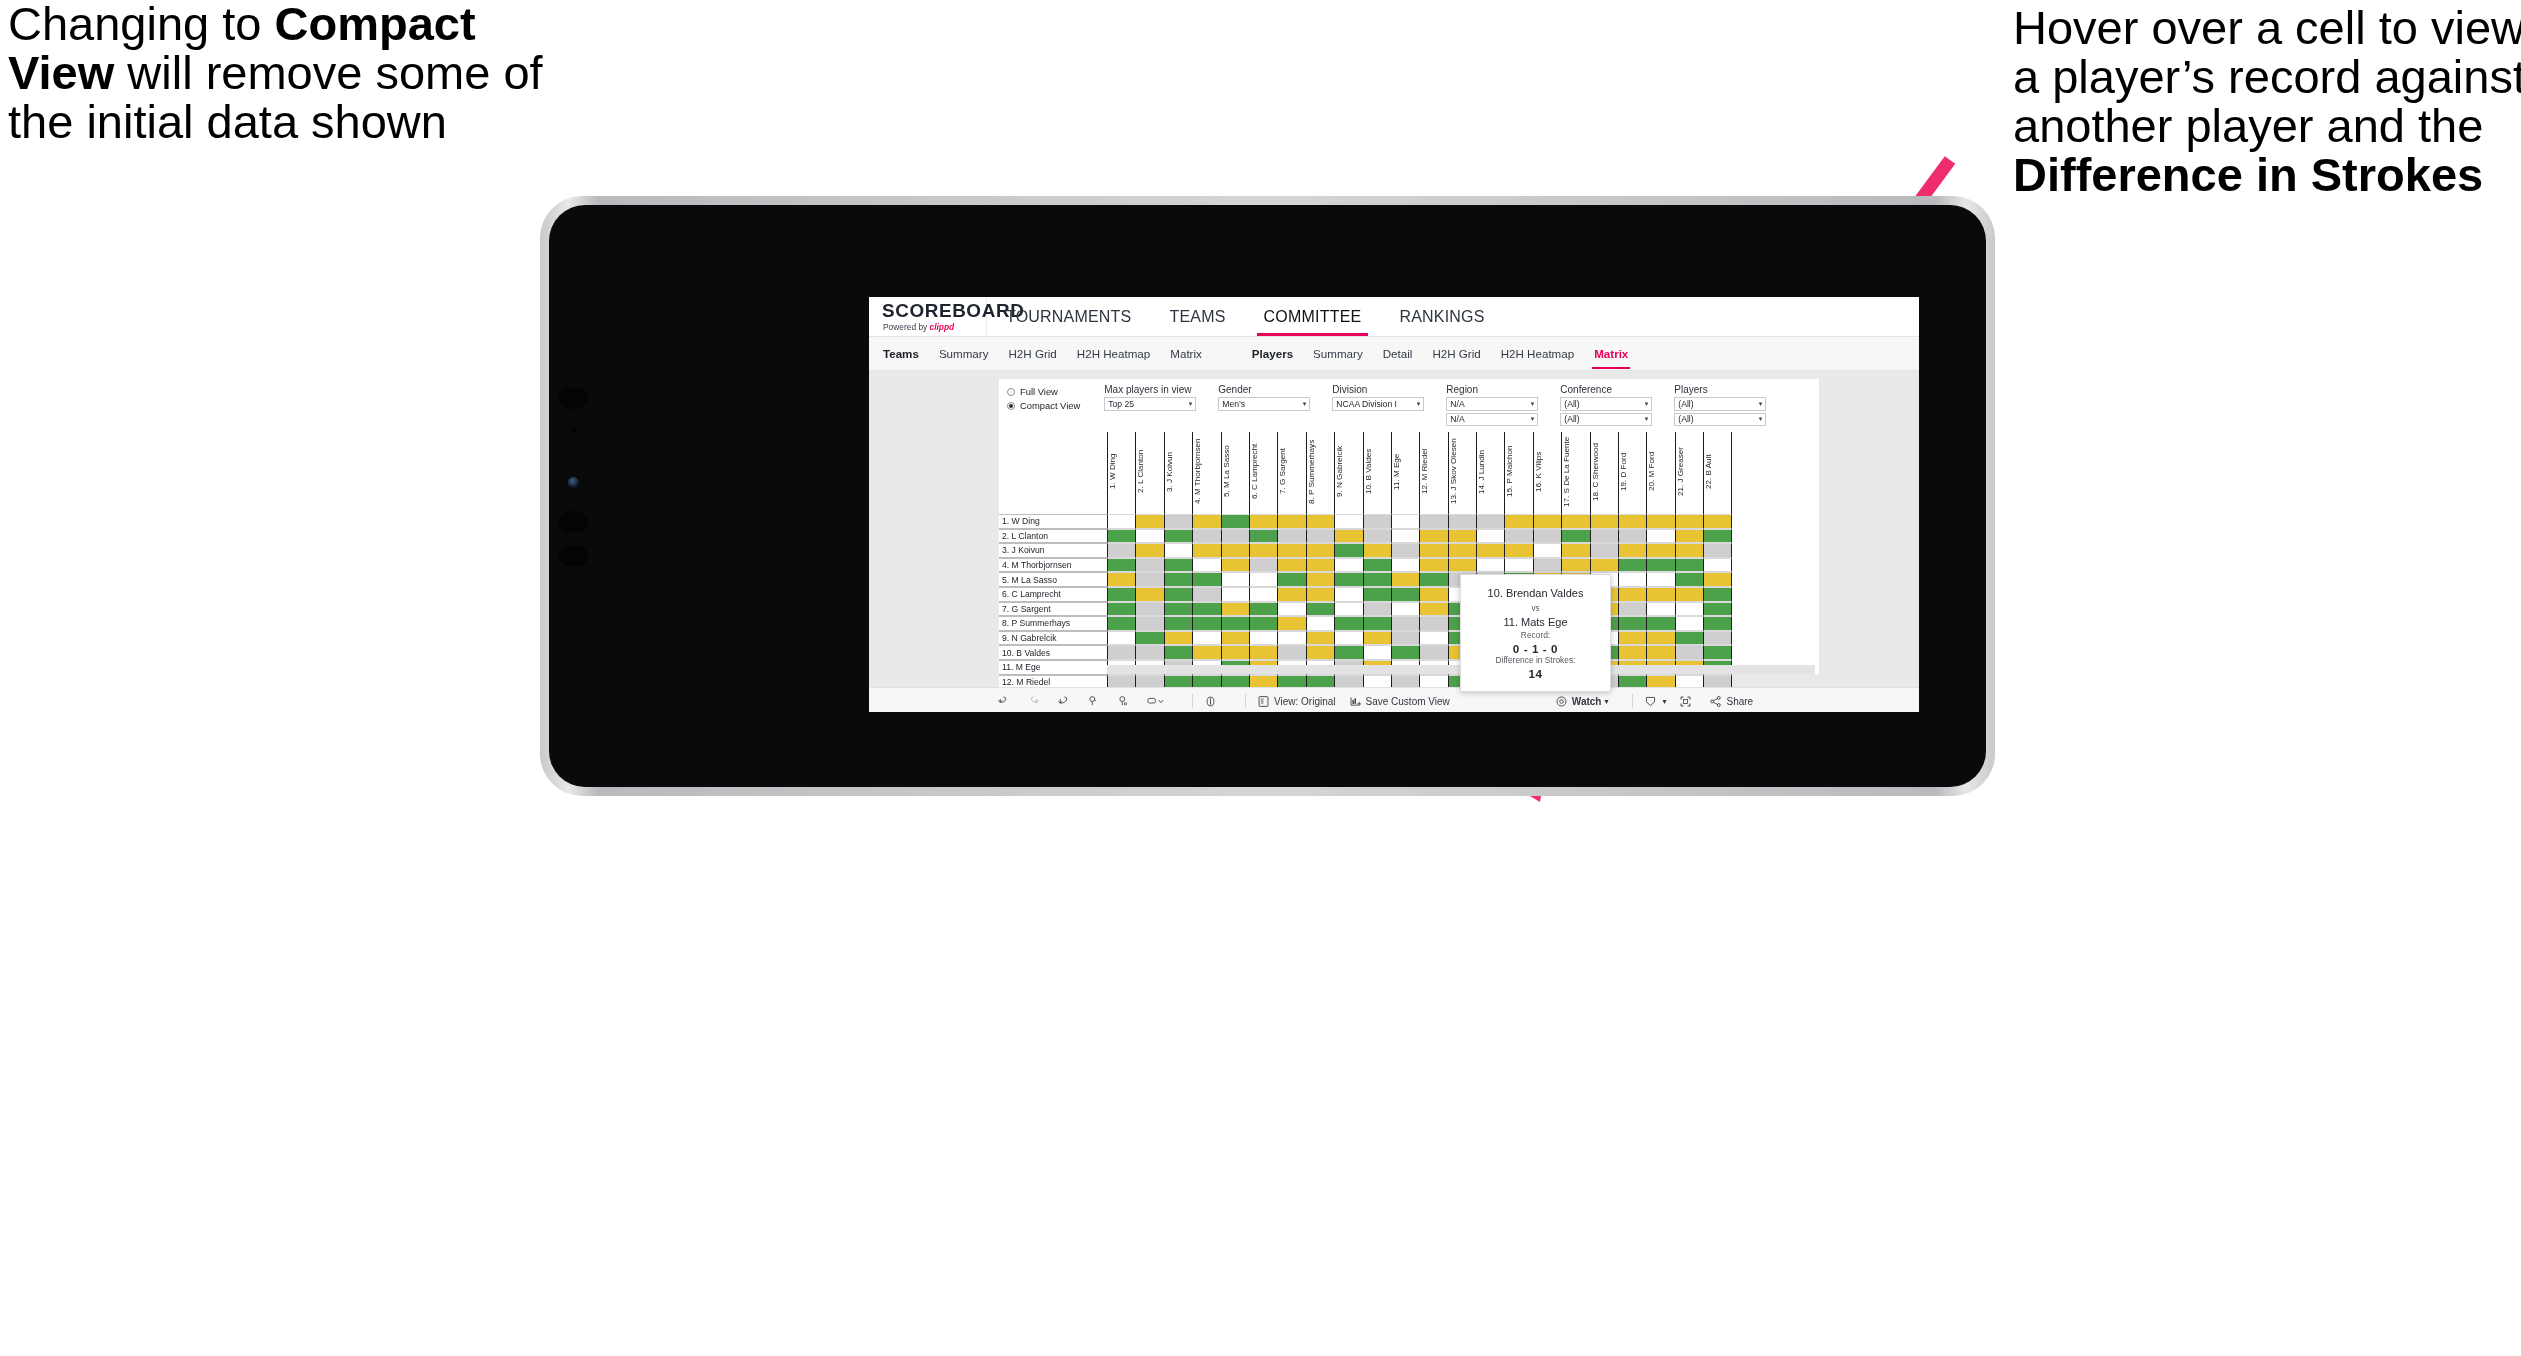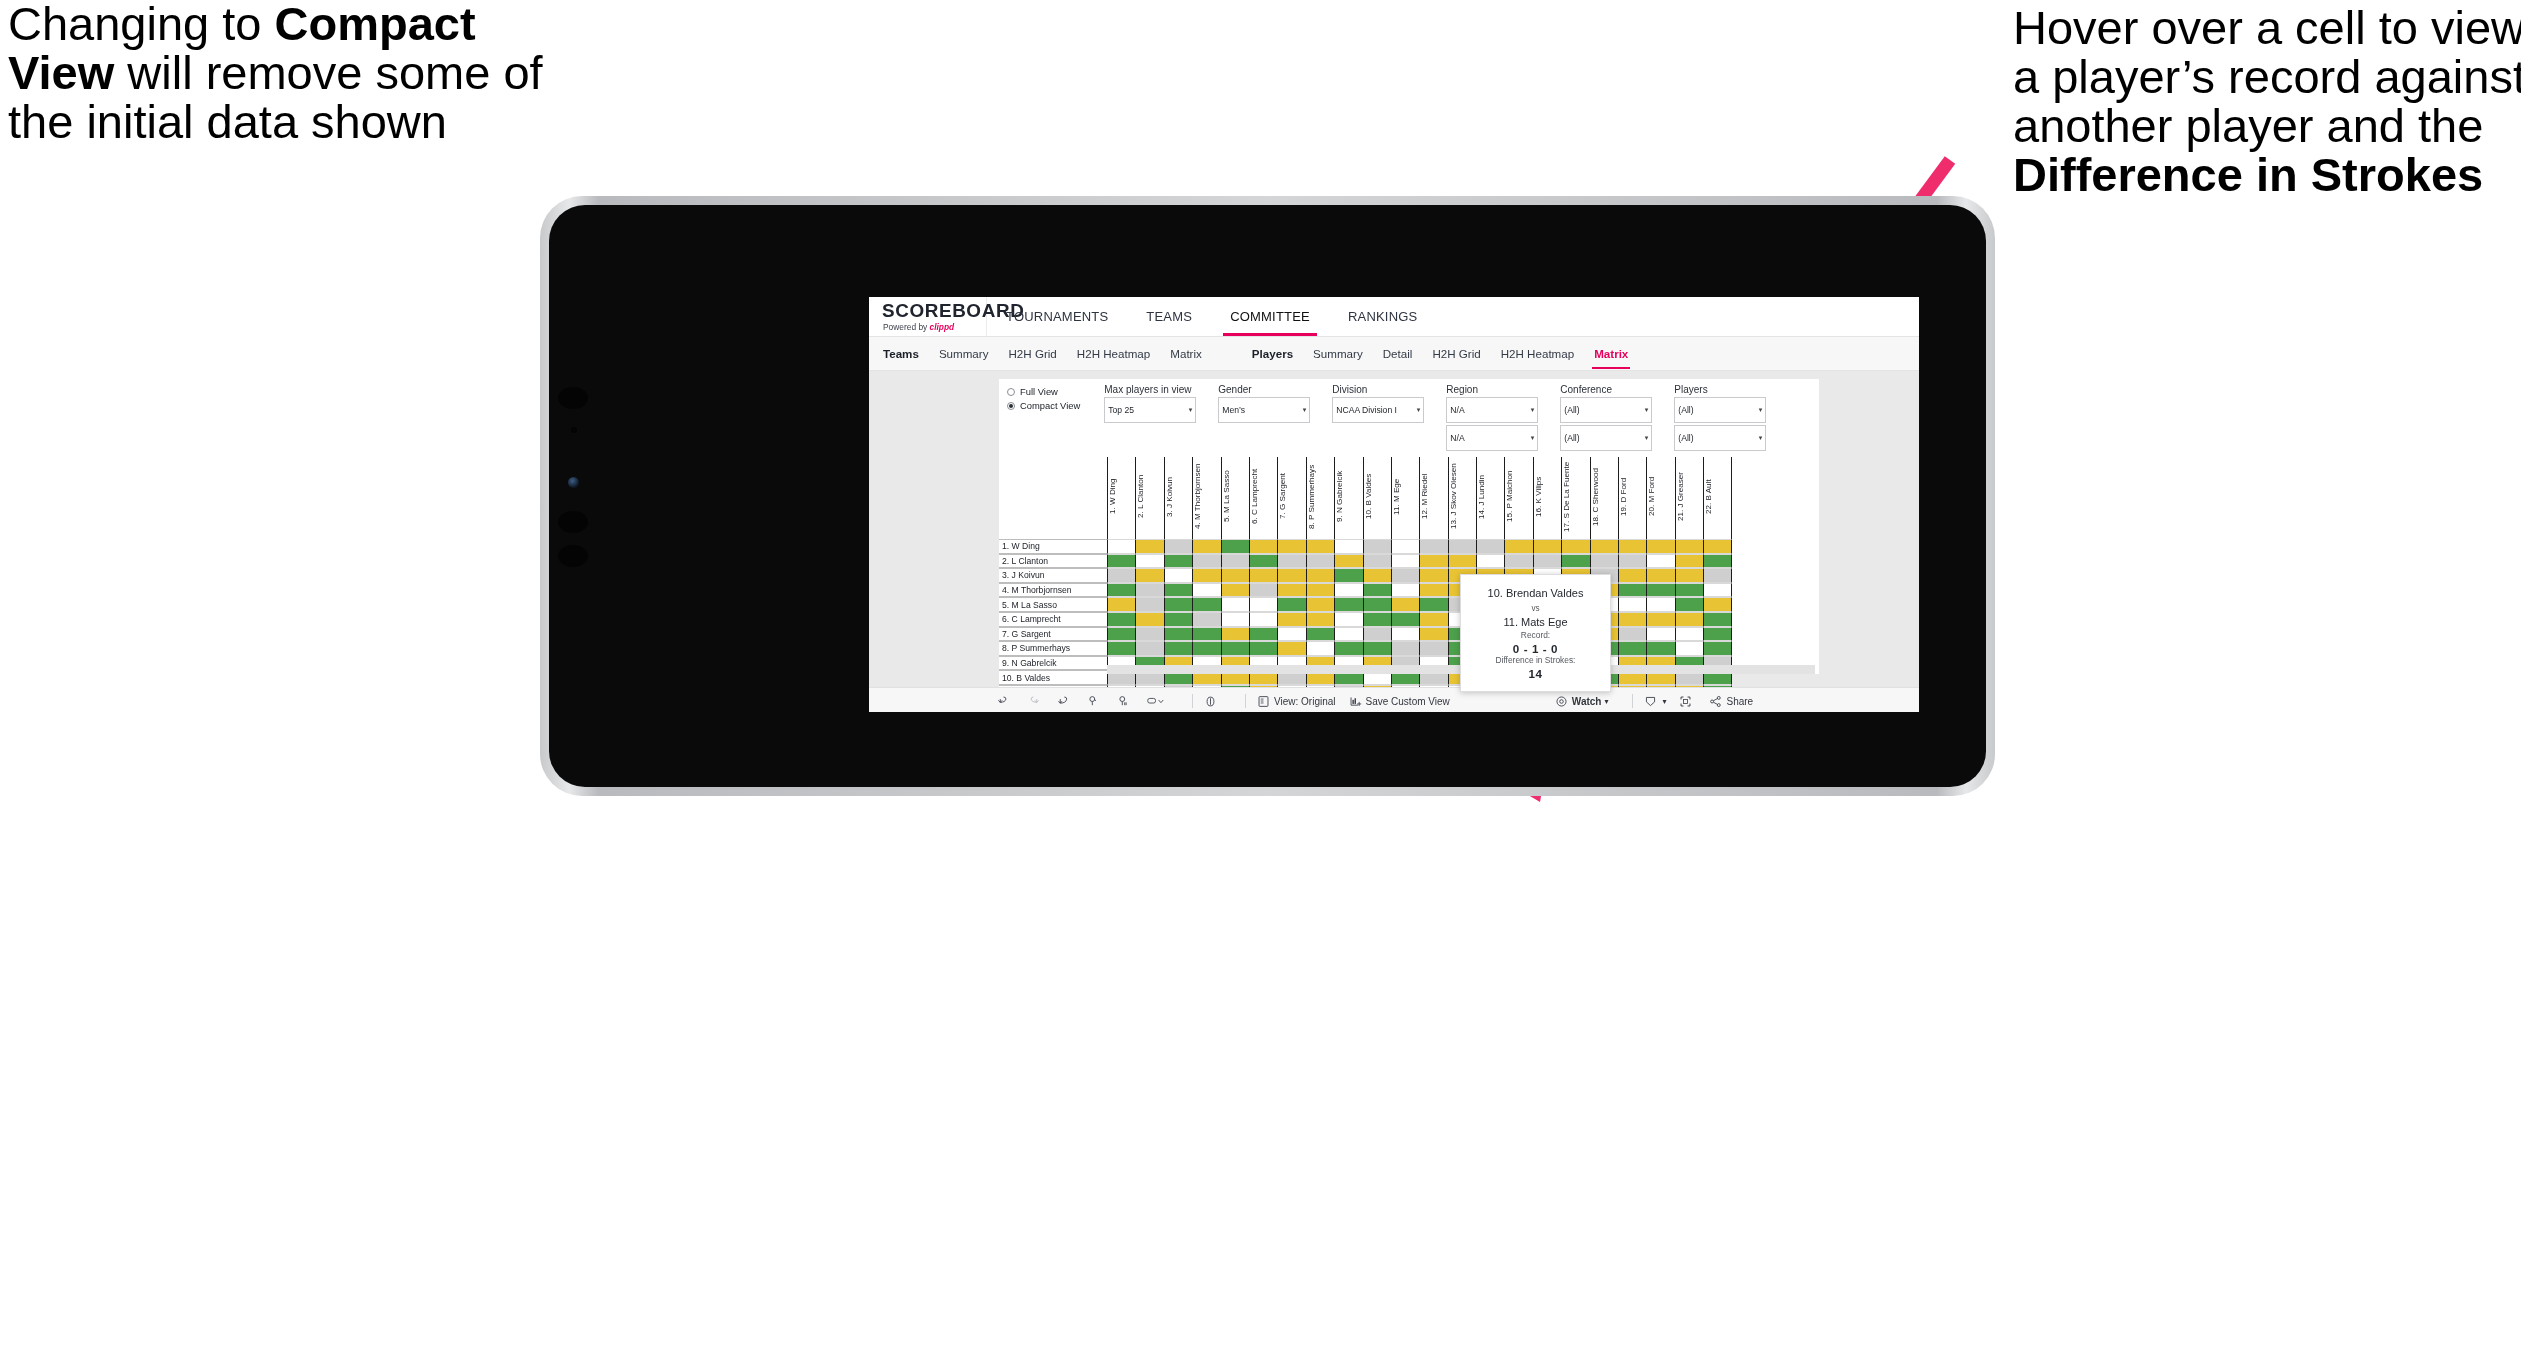--- a/index.html
+++ b/index.html
@@ -35,42 +35,42 @@
     background:radial-gradient(circle at 40% 35%,#3d5f86,#0d1522 70%);}
 
   
   .app-header{height:39px;background:#fff;border-bottom:1px solid #e4e4e6;display:flex;align-items:stretch;}
   .logo-box{width:118px;display:flex;flex-direction:column;justify-content:center;padding-left:14px;box-sizing:border-box;border-right:1px solid #ececed;}
   .logo-word{font-family:"Liberation Sans",sans-serif;font-weight:700;font-size:18.5px;letter-spacing:.6px;color:#20242e;line-height:1;
     transform:scaleX(1.02);}
   .logo-sub{font-size:8.4px;color:#3a3f4a;margin-top:2.5px;line-height:1;}
   .logo-sub .brand{color:#e6005c;font-weight:700;font-style:italic;margin-top:7px;}
   .topnav{display:flex;align-items:center;}
-  .topnav .titem{font-size:13px;color:#2e3440;padding:0 19px;height:100%;display:flex;align-items:center;
+  .topnav .titem{font-size:16px;color:#2e3440;padding:0 19px;height:100%;display:flex;align-items:center;
     letter-spacing:.2px;position:relative;}
   .topnav .titem.active{color:#111;}
   .topnav .titem.active:after{content:"";position:absolute;left:12px;right:12px;bottom:0;height:3px;background:#e6005c;}
 
   
   .subnav{height:33px;background:#f7f7f8;border-bottom:1px solid #e4e4e6;display:flex;align-items:center;padding-left:14px;}
   .subnav .sitem{font-size:11.6px;color:#333a45;margin-right:20px;position:relative;white-space:nowrap;}
   .subnav .sitem.grouphead{font-weight:700;color:#1b1f27;}
   .subnav .sitem.active{color:#e6005c;font-weight:700;}
   .subnav .sitem.active:after{content:"";position:absolute;left:-2px;right:-2px;bottom:-9px;height:2.5px;background:#e6005c;}
   .subnav .gap{width:30px;}
 
   
   .workspace{position:relative;height:343px;background:#e9e9ea;padding:8px 0 0 0;box-sizing:border-box;}
   .sheet{position:absolute;left:130px;top:8px;right:100px;bottom:40px;background:#fff;}
 
   .filters{display:flex;align-items:flex-start;padding:6px 0 0 8px;gap:8px;}
   .fgroup{margin-right:14px;}
   .fgroup .flabel{font-size:10px;color:#2b3038;margin-bottom:2px;line-height:1;}
   .fselect{width:92px;height:13.5px;border:1px solid #c9cacd;background:#fff;font-size:8.6px;color:#22262e;
-    display:flex;align-items:center;padding:12px 3px;box-sizing:border-box;position:relative;margin-bottom:2px;}
+    display:flex;align-items:center;padding:0 3px;box-sizing:border-box;position:relative;margin-bottom:2px;}
   .fselect .cv{flex:1;overflow:hidden;white-space:nowrap;}
   .fselect .carettxt{font-size:7px;color:#444;}
   .radios{margin-right:16px;padding-top:1px;}
   .radiorow{display:flex;align-items:center;font-size:9.4px;color:#20252d;margin-bottom:3px;}
   .rdot{width:8px;height:8px;border-radius:50%;border:1px solid #8a8e95;margin-right:5px;background:#fff;
     display:flex;align-items:center;justify-content:center;box-sizing:border-box;}
   .rdot.on:after{content:"";width:4px;height:4px;border-radius:50%;background:#2b3038;}
 
   
   .matrixwrap{position:relative;margin-top:4px;}

